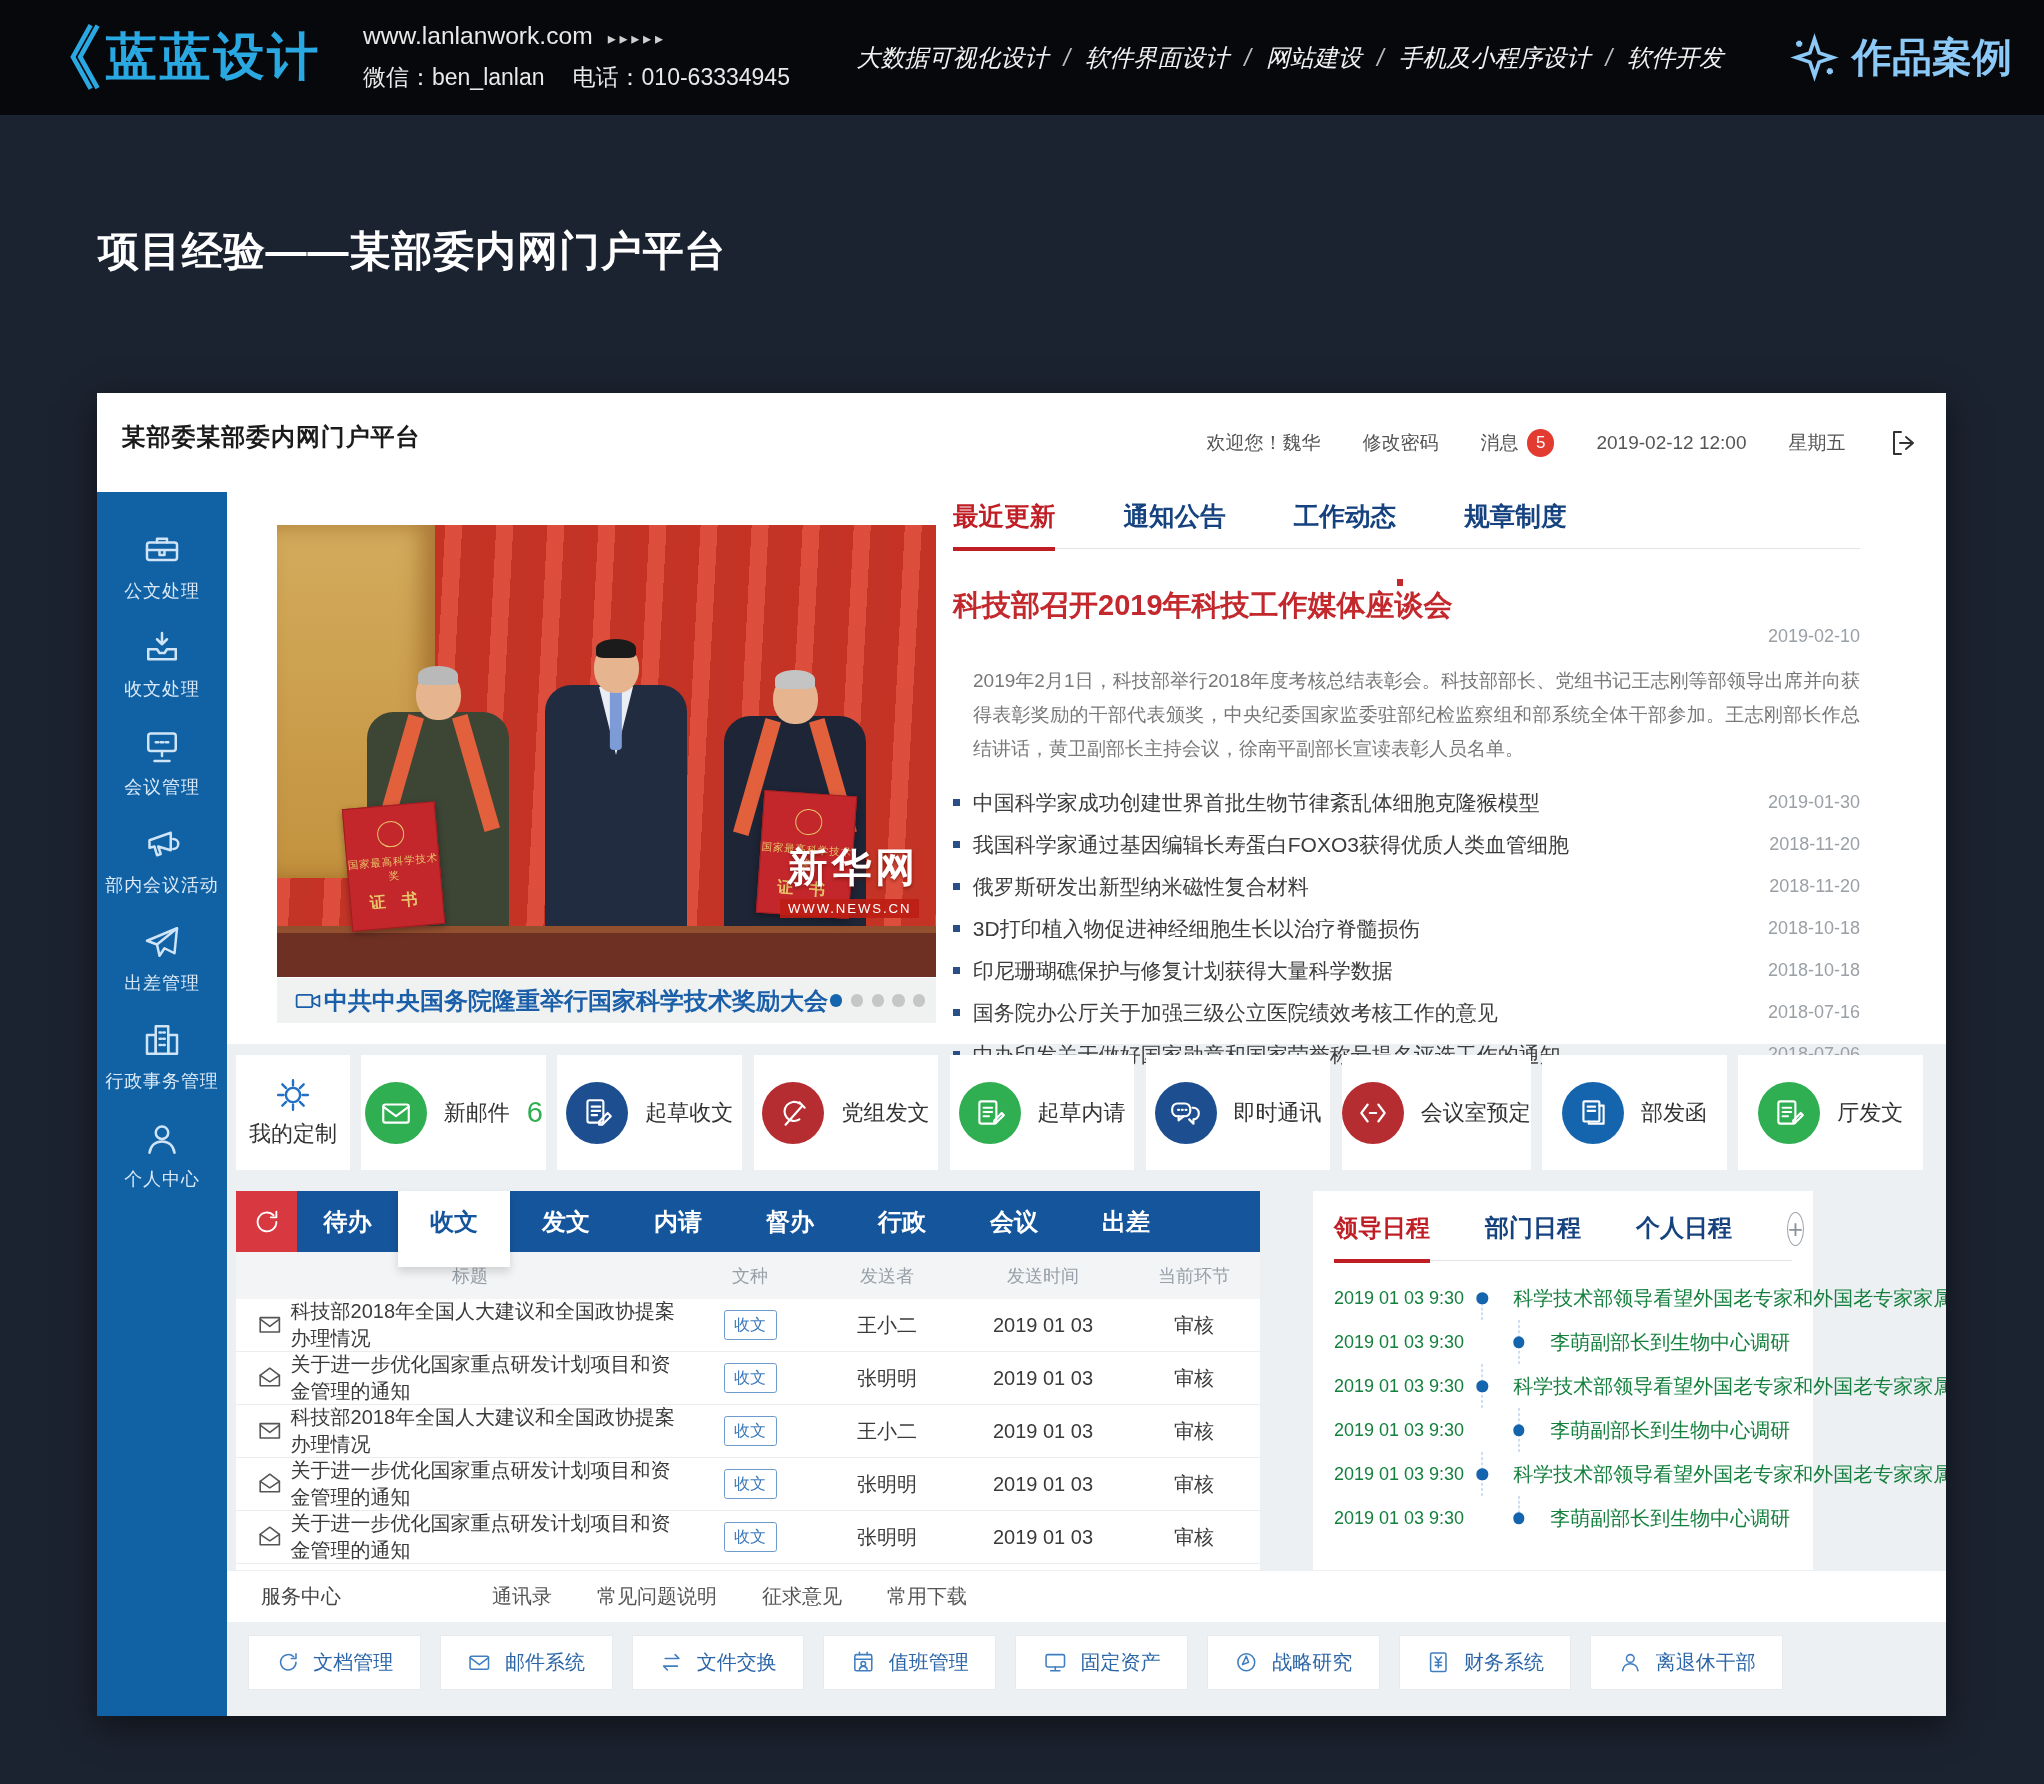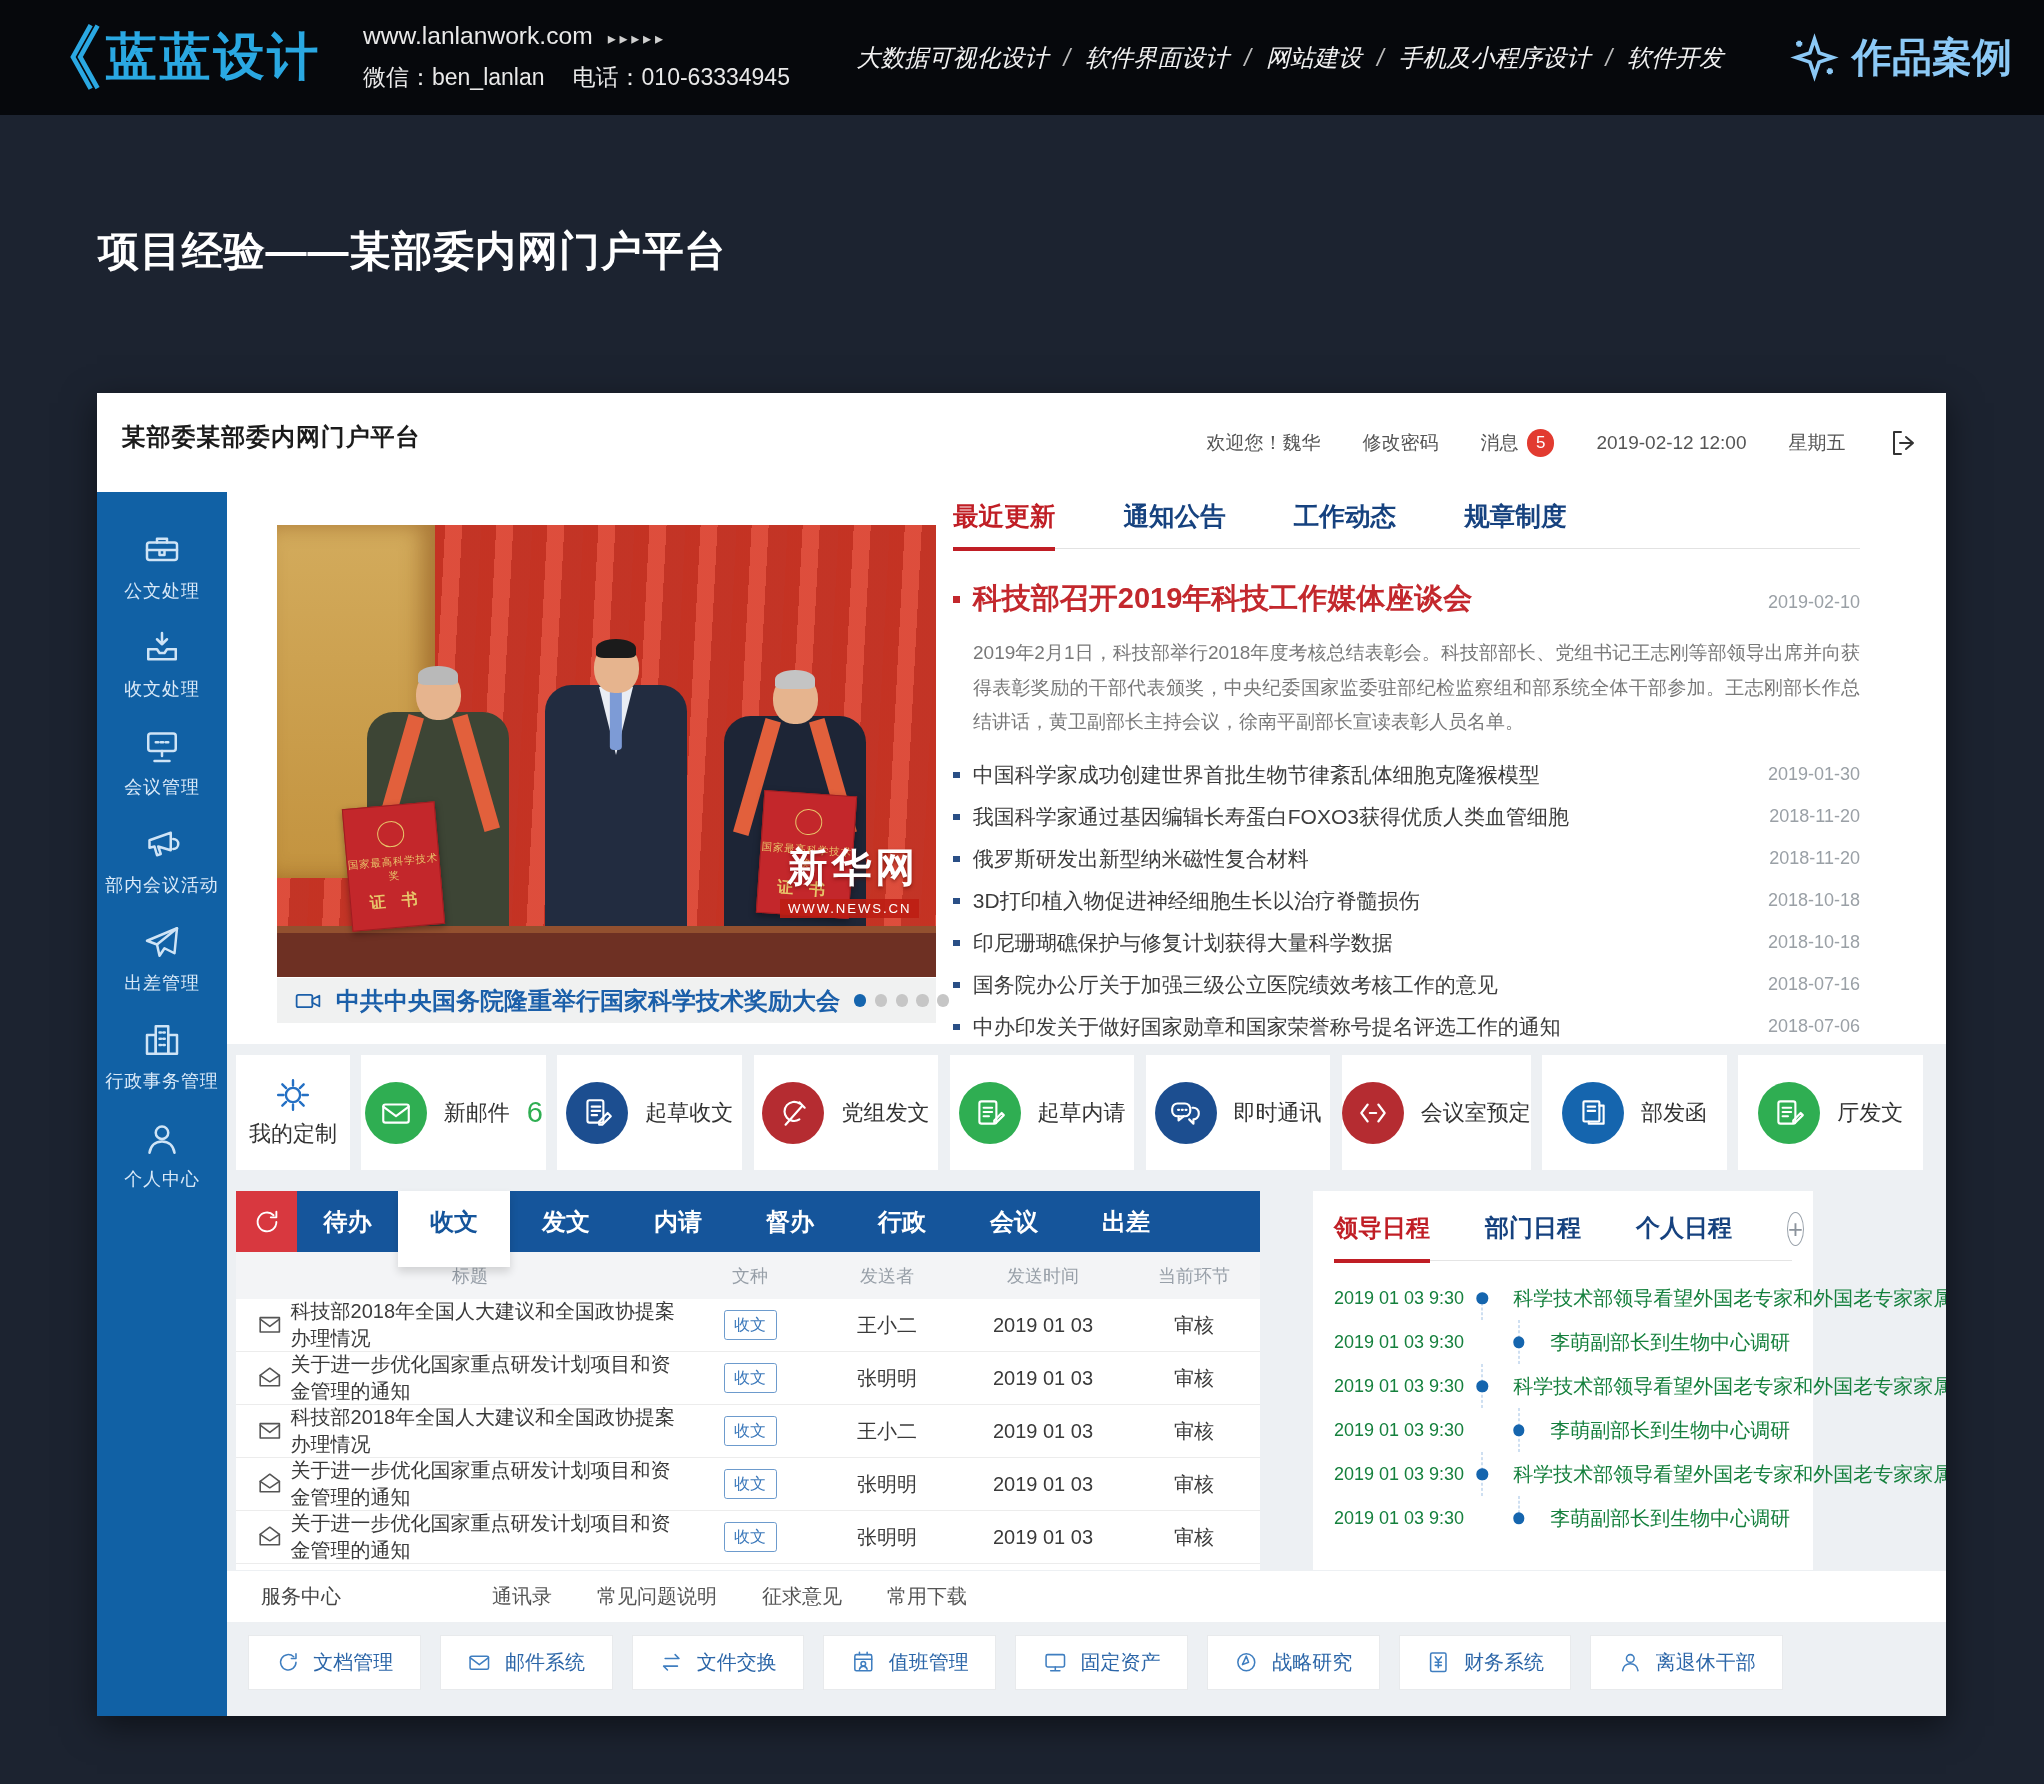--- a/index.html
+++ b/index.html
@@ -57,33 +57,33 @@
   .p-ribbon.r { right:24.6px; transform:rotate(-16deg); }
   .cert { position:absolute; width:93px; height:123px; background:#c3272b; border:1.9px solid #9e1d21; box-shadow:0 2.8px 7.6px rgba(0,0,0,.35);
     display:flex; flex-direction:column; align-items:center; justify-content:center; color:#e8c56a; z-index:3; text-align:center; }
   .cert::before { content:""; width:24.6px; height:24.6px; border:1.9px solid #e8c56a; border-radius:50%; margin-bottom:7.6px; }
   .cert .t1 { font-size:10.4px; letter-spacing:0.9px; }
   .cert .t2 { font-size:16px; letter-spacing:5.7px; margin-top:8.5px; font-weight:bold; }
   .wm { position:absolute; right:17px; bottom:59px; text-align:right; z-index:4; }
   .wm-t { font-size:40px; font-weight:bold; color:#fff; text-shadow:0 1.9px 3.8px rgba(90,10,5,.55); letter-spacing:3.8px; }
   .wm-s { display:inline-block; font-size:13.2px; color:#fff; background:rgba(190,30,20,.9); padding:1.9px 7.6px; margin-top:4.7px; letter-spacing:1.9px; }
 
-  .caption-bar { position:absolute; left:180px; top:585px; width:659px; height:45px; background:#f0f1f1; display:flex; align-items:center; padding:0 17px; gap:14px; }
+  .caption-bar { position:absolute; left:180px; top:585px; width:659px; height:45px; background:#f0f1f1; display:flex; align-items:center; padding:0 17px; gap:2px; }
   .caption-bar .icon { width:28px; height:28px; color:#1b5fa9; flex:none; }
   .caption-text { color:#1b5fa9; font-size:24px; font-weight:bold; white-space:nowrap; }
   .dots { margin-left:auto; display:flex; gap:8.5px; }
   .dot { width:12.3px; height:12.3px; border-radius:50%; background:#c6c6c6; }
   .dot.active { background:#1565ae; }
 
   
   .news { position:absolute; left:856px; top:106px; width:907px; }
   .news-tabs { display:flex; gap:68px; border-bottom:1.9px solid #e2e2e2; }
   .news-tab { font-size:25.6px; font-weight:bold; color:#16427f; padding-bottom:13.2px; border-bottom:4.7px solid transparent; margin-bottom:-2.8px; cursor:pointer; white-space:nowrap; }
   .news-tab.active { color:#c01e25; border-color:#c01e25; }
-  .headline { margin-top:30px; display:flex; align-items:baseline; }
+  .headline { margin-top:30px; display:flex; align-items:baseline;flex-direction:column; }
   .headline .bullet { width:6.6px; height:6.6px; background:#c3282d; margin-right:13.2px; align-self:center; flex:none; }
   .hl { color:#c3282d; font-size:29px; font-weight:bold; }
   .hd { margin-left:auto; color:#9aa0a6; font-size:18px; }
   .summary { color:#787878; font-size:19px; line-height:1.8; margin-top:17px; padding-left:20px; text-align:justify; }
   .news-list { list-style:none; margin-top:15px; }
   .news-item { display:flex; align-items:center; height:42px; font-size:21px; color:#3c3c3c; cursor:pointer; }
   .news-item .bullet { width:6.6px; height:6.6px; background:#2a4f86; margin-right:13.2px; flex:none; }
   .news-date { margin-left:auto; color:#9aa0a6; font-size:18px; }
 
   

